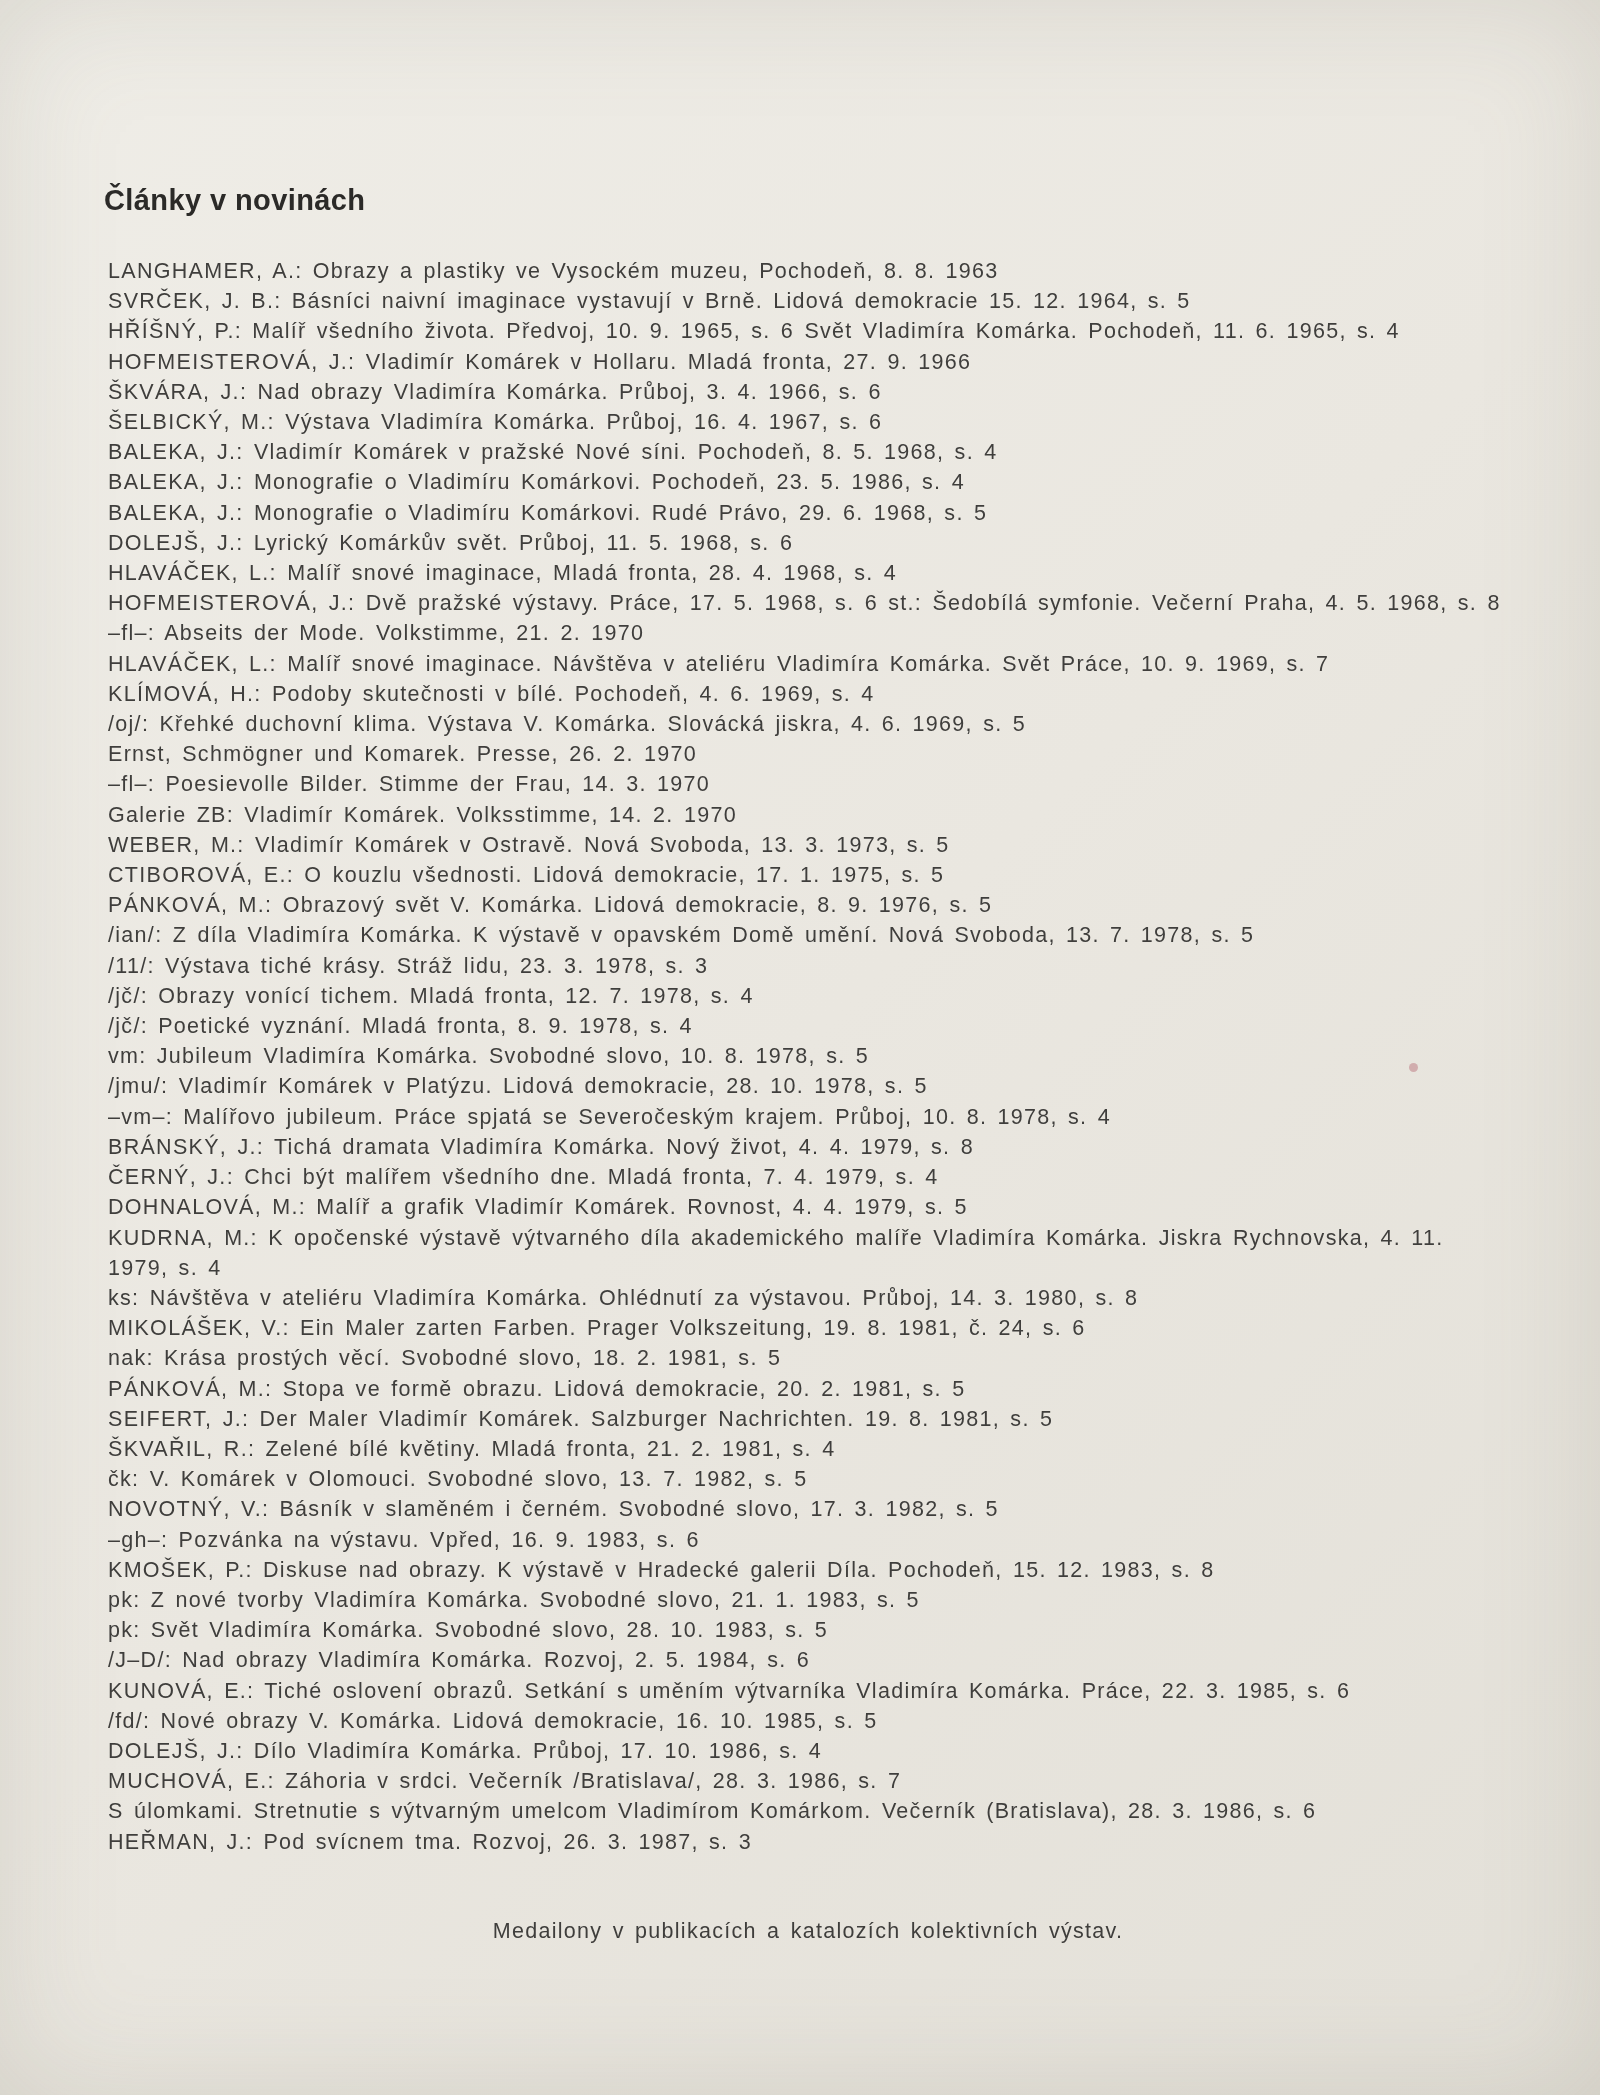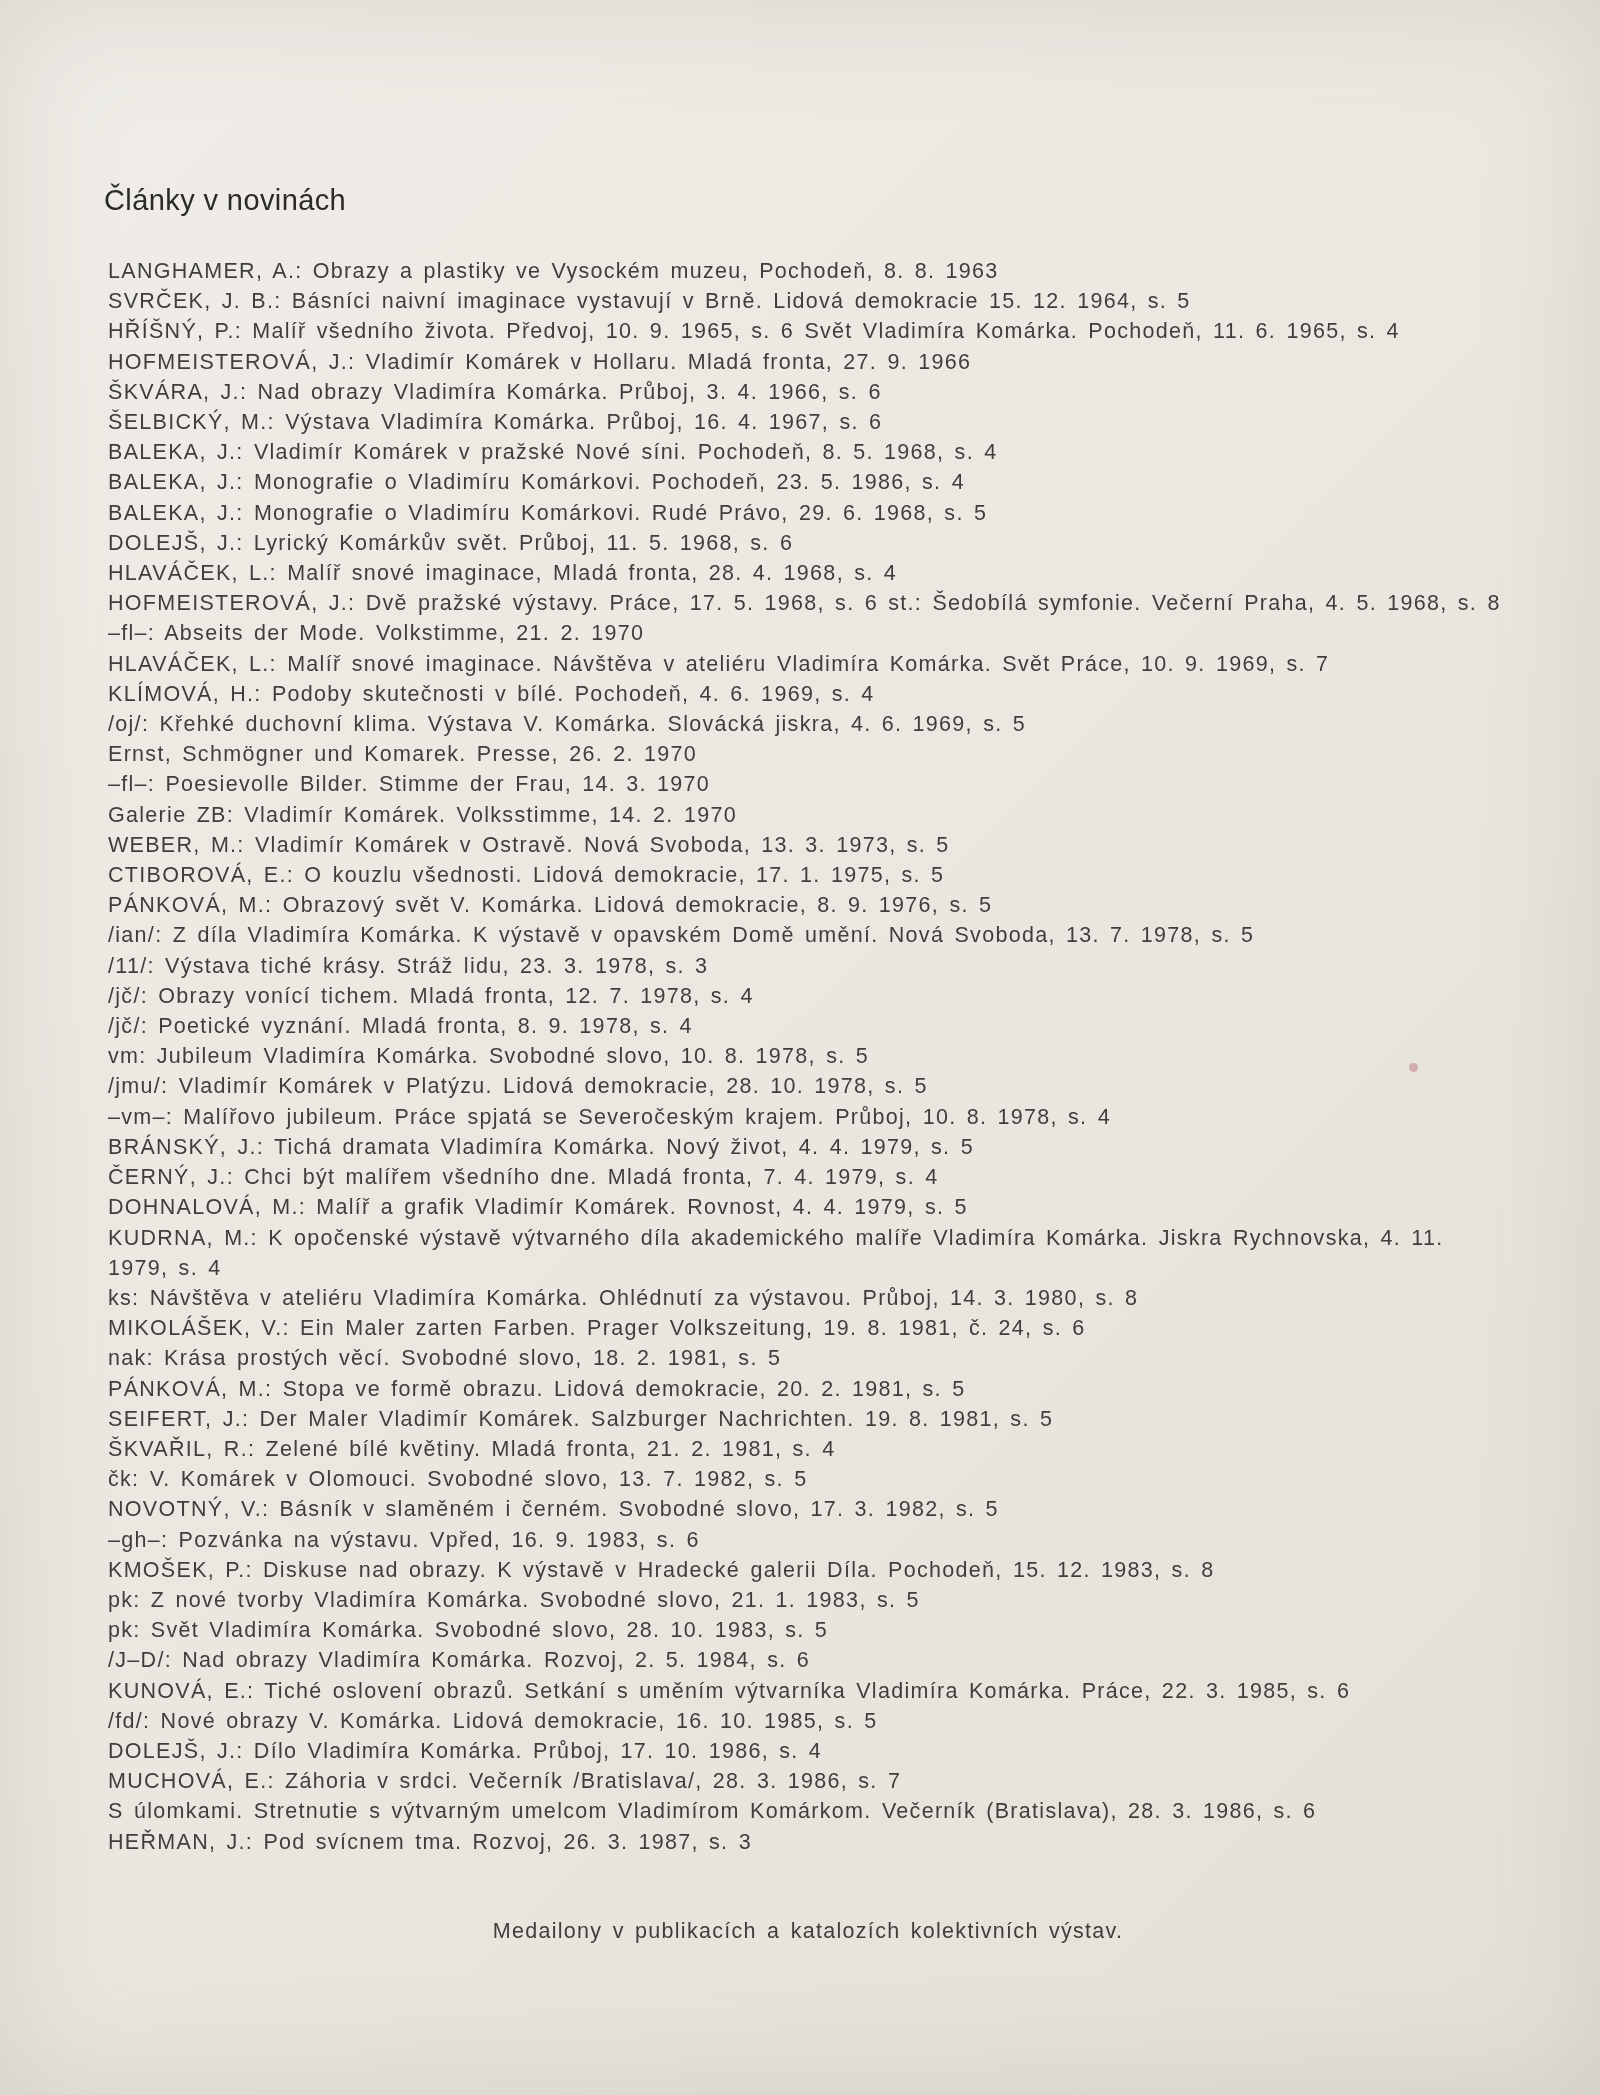--- a/index.html
+++ b/index.html
@@ -18,21 +18,21 @@
     height: 2095px;
     background: linear-gradient(135deg, #efede7 0%, var(--page-bg) 50%, #e3e0d8 100%);
     box-shadow: inset 0 0 120px rgba(120,115,100,0.18);
     overflow: hidden;
   }
   .page-title {
     position: absolute;
     left: 104px;
     top: 184px;
     font-size: 29px;
-    font-weight: normal;
+    font-weight: bold;
     letter-spacing: 0.4px;
     color: var(--heading);
   }
   .content {
     position: absolute;
     left: 108px;
     top: 256px;
     width: 1400px;
     font-size: 21.5px;
     line-height: 30.2px;
@@ -114,21 +114,21 @@
         <p class="entry">/jč/: Obrazy vonící tichem. Mladá fronta, 12. 7. 1978, s. 4</p>
 
         <p class="entry">/jč/: Poetické vyznání. Mladá fronta, 8. 9. 1978, s. 4</p>
 
         <p class="entry">vm: Jubileum Vladimíra Komárka. Svobodné slovo, 10. 8. 1978, s. 5</p>
 
         <p class="entry">/jmu/: Vladimír Komárek v Platýzu. Lidová demokracie, 28. 10. 1978, s. 5</p>
 
         <p class="entry">–vm–: Malířovo jubileum. Práce spjatá se Severočeským krajem. Průboj, 10. 8. 1978, s. 4</p>
 
-        <p class="entry">BRÁNSKÝ, J.: Tichá dramata Vladimíra Komárka. Nový život, 4. 4. 1979, s. 5</p>
+        <p class="entry">BRÁNSKÝ, J.: Tichá dramata Vladimíra Komárka. Nový život, 4. 4. 1979, s. 8</p>
 
         <p class="entry">ČERNÝ, J.: Chci být malířem všedního dne. Mladá fronta, 7. 4. 1979, s. 4</p>
 
         <p class="entry">DOHNALOVÁ, M.: Malíř a grafik Vladimír Komárek. Rovnost, 4. 4. 1979, s. 5</p>
 
         <p class="entry">KUDRNA, M.: K opočenské výstavě výtvarného díla akademického malíře Vladimíra Komárka. Jiskra Rychnovska, 4. 11. 1979, s. 4</p>
 
         <p class="entry">ks: Návštěva v ateliéru Vladimíra Komárka. Ohlédnutí za výstavou. Průboj, 14. 3. 1980, s. 8</p>
 
         <p class="entry">MIKOLÁŠEK, V.: Ein Maler zarten Farben. Prager Volkszeitung, 19. 8. 1981, č. 24, s. 6</p>

